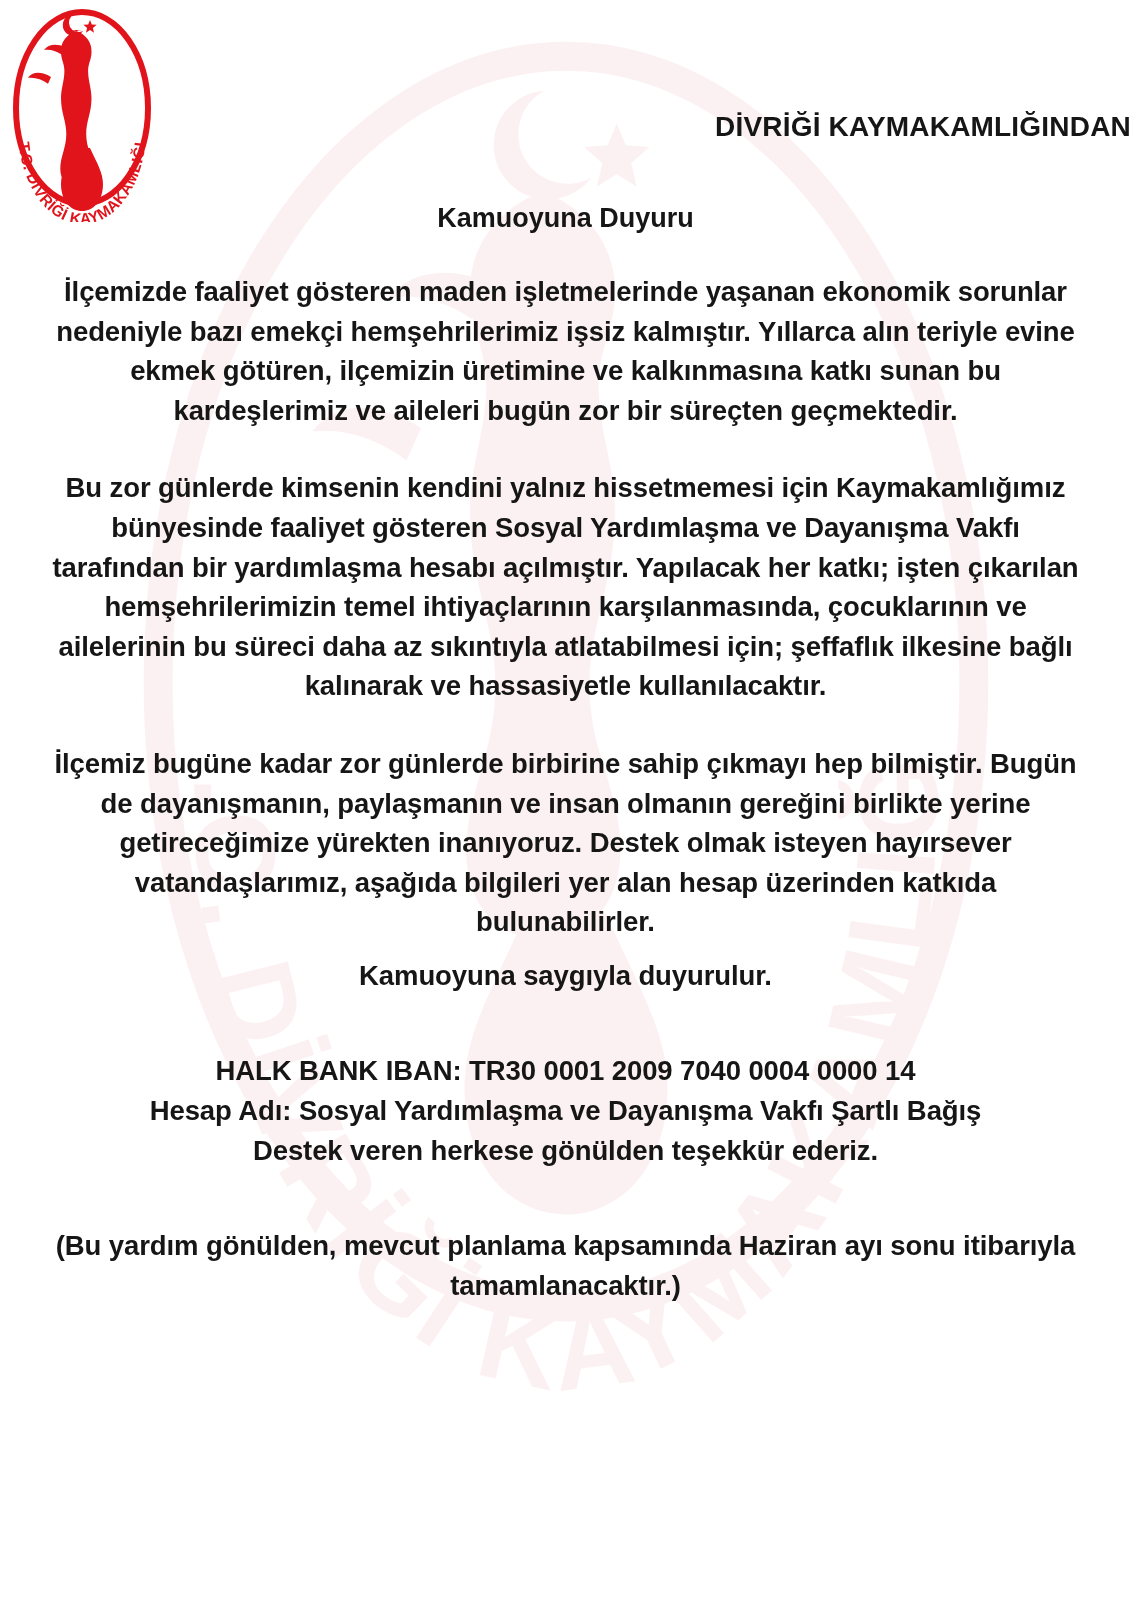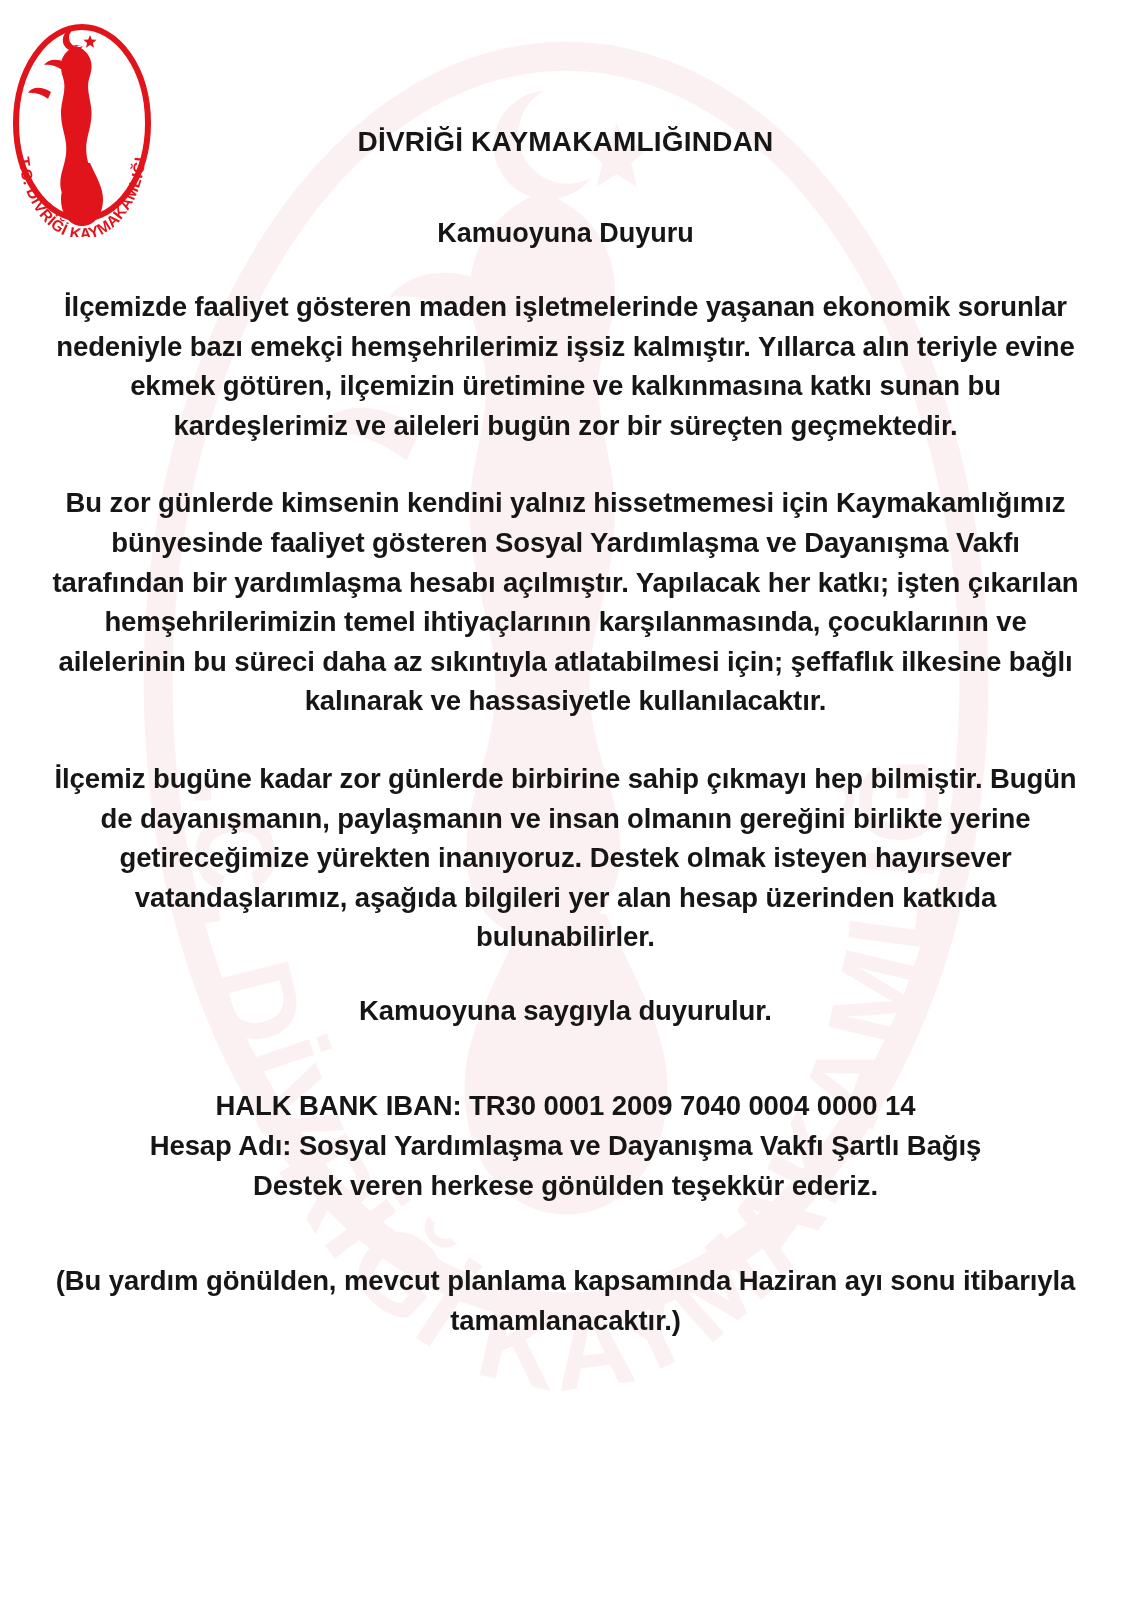--- a/index.html
+++ b/index.html
@@ -47,27 +47,26 @@
     left:2px;
     top:4px;
     width:160px;
     height:218px;
     z-index:5;
   }
   .seal svg { width:100%; height:100%; display:block; }
 
   
   .doc-title {
-    text-align:center;
+    text-align:right;
     font-size:28px;
     font-weight:bold;
     letter-spacing:0.2px;
     padding-top:110px;
     line-height:1.2;
-    margin-top:15px;
   }
   .doc-subtitle {
     text-align:center;
     font-size:27px;
     font-weight:bold;
     padding-top:58px;
     line-height:1.2;
   }
 
   
@@ -75,21 +74,21 @@
     padding:0 52px;
   }
   .para {
     text-align:center;
     font-size:27.5px;
     font-weight:bold;
     line-height:1.44;
     margin-top:38px;
     letter-spacing:-0.1px;
   }
-  .para.tight { margin-top:34px; }
+  .para.tight { margin-top:14px; }
 
   .bank-block {
     text-align:center;
     font-size:27.5px;
     font-weight:bold;
     line-height:1.44;
     margin-top:56px;
     letter-spacing:-0.1px;
   }
   .bank-block .line { display:block; }

